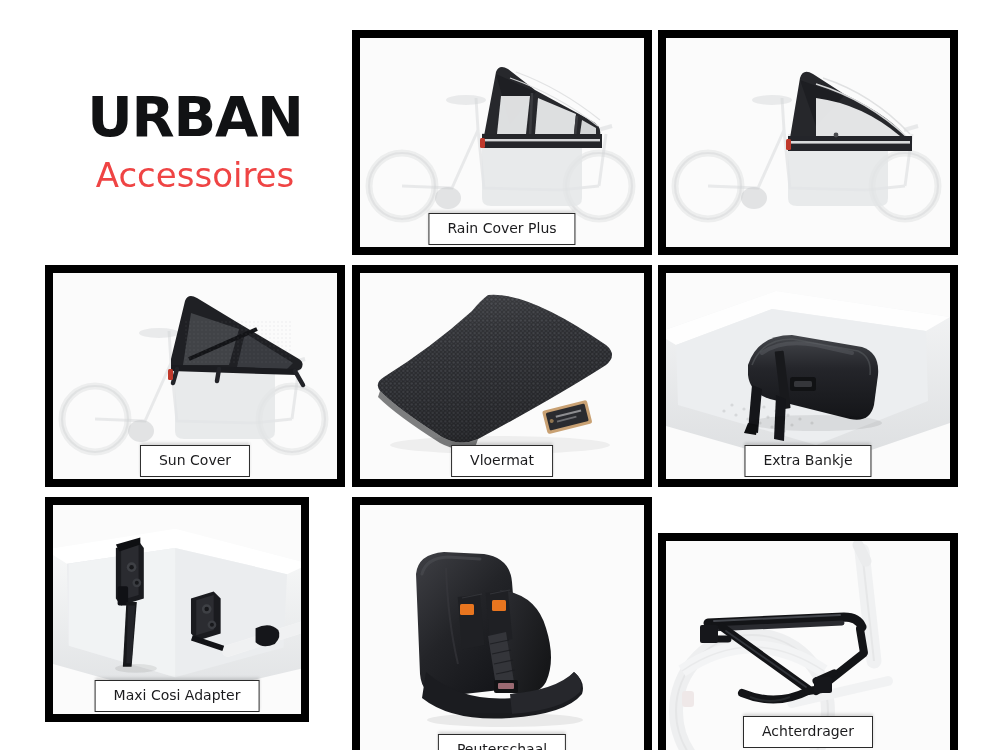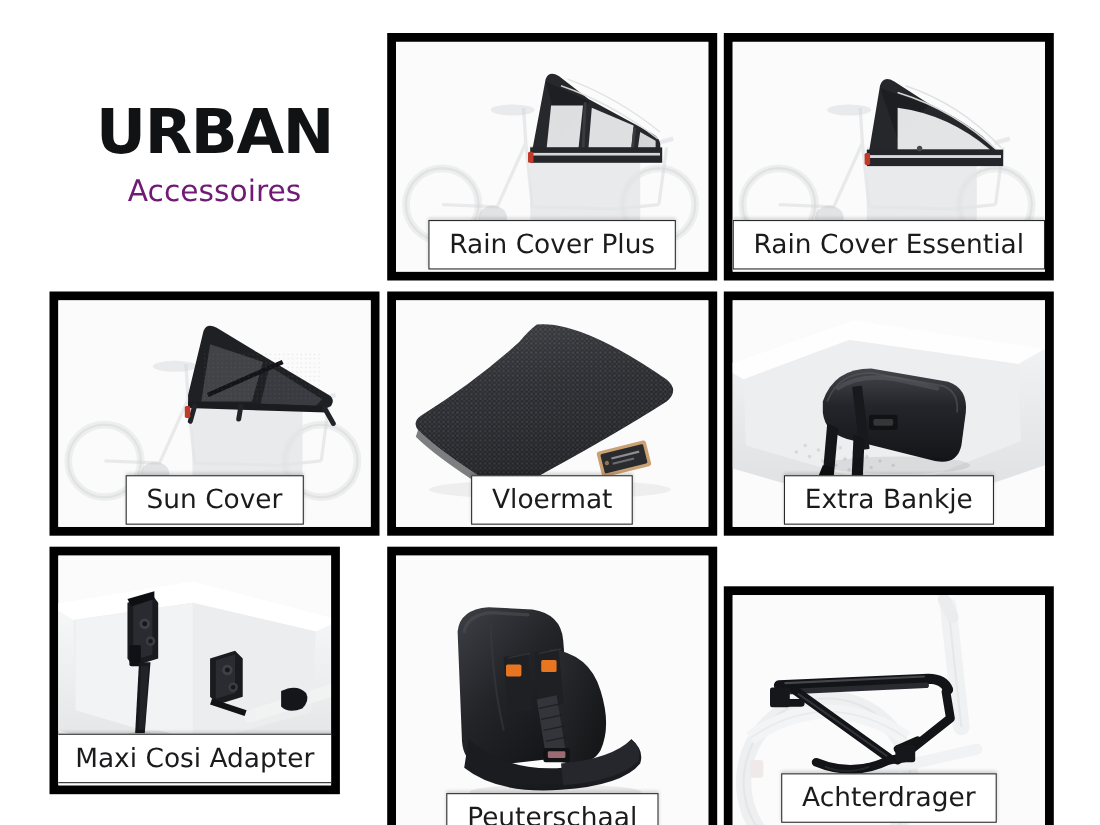--- a/index.html
+++ b/index.html
@@ -32,24 +32,24 @@
     font-size: 56px;
     line-height: 0.96;
     letter-spacing: -1.2px;
     color: #111214;
     text-align: center;
     white-space: nowrap;
   }
   .brand-line.l2 { letter-spacing: -1.6px; }
   .subtitle {
     margin-top: 12px;
-    font-size: 27px;
+    font-size: 34px;
     line-height: 1.18;
     font-weight: 400;
-    color: #701a75;
+    color: #ef4444;
     text-align: left;
     white-space: nowrap;
   }
 
   
   .cell {
     position: absolute;
     background: #000000;
     padding: 8px;
   }
@@ -66,21 +66,21 @@
   }
   .label-box {
     position: absolute;
     left: 50%;
     transform: translateX(-50%);
     bottom: 2px;
     background: #ffffff;
     border: 1.6px solid #2a2a2a;
     box-shadow: 0 -2px 3px rgba(0,0,0,0.16);
     padding: 6px 18px 7px 18px;
-    font-size: 24px;
+    font-size: 14px;
     color: #1b1b1d;
     white-space: nowrap;
     text-align: center;
     line-height: 1.25;
     z-index: 20;
   }
   svg.art-svg { position: absolute; inset: 0; width: 100%; height: 100%; display: block; }
 </style>
 </head>
 <body>
@@ -191,21 +191,20 @@
               <path d="M150 46 Q202 62 242 100"></path>
               <path d="M157 40 Q206 56 244 96"></path>
             </g>
             <rect x="122" y="98" width="124" height="15" fill="#24252a"></rect>
             <rect x="124" y="103" width="120" height="2.6" fill="#e9eaeb" opacity="0.92"></rect>
             <rect x="120" y="101" width="5" height="11" rx="1.5" fill="#c0392b"></rect>
             <circle cx="170" cy="97" r="2.4" fill="#4a4b4f"></circle>
           </g>
         </svg>
       </div>
-      <div class="label-box">Rain Cover Essential</div>
     </div>
   </div>
 
   <div class="cell" style="left:45px; top:265px; width:300px; height:222px;text-decoration:underline;">
     <div class="cell-inner">
       <div class="photo">
         <svg class="art-svg" viewBox="0 0 284 206" preserveAspectRatio="xMidYMid meet">
           <g opacity="0.30" fill="none" stroke="#c9cbcd" stroke-width="2.2">
             <circle cx="42" cy="146" r="33"></circle>
             <circle cx="239" cy="146" r="33"></circle>

